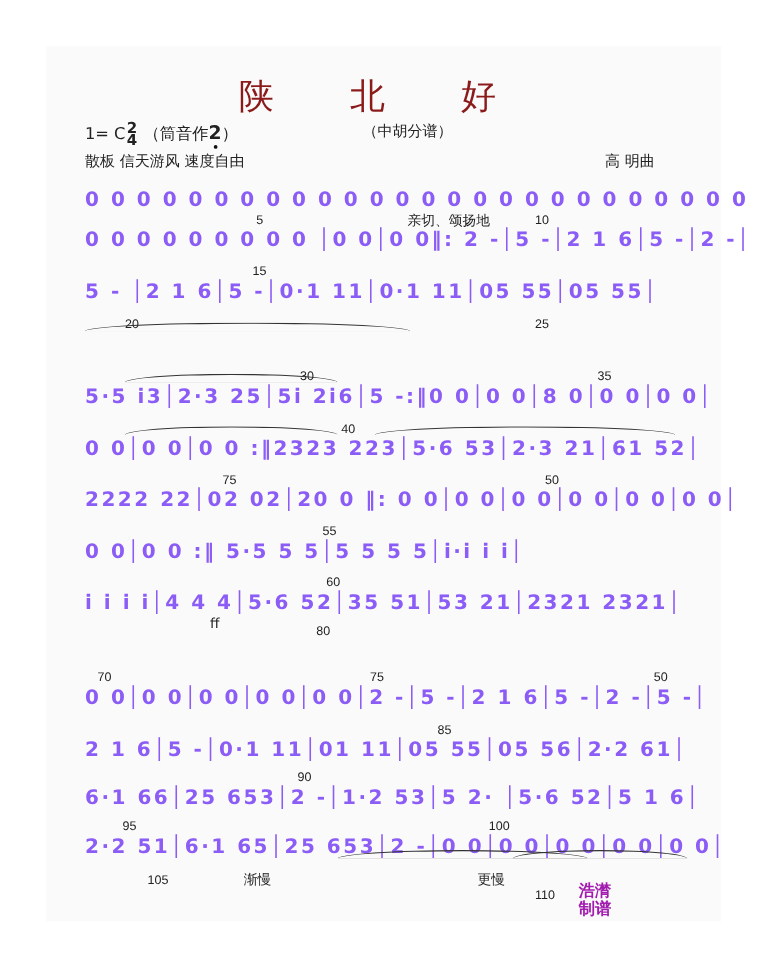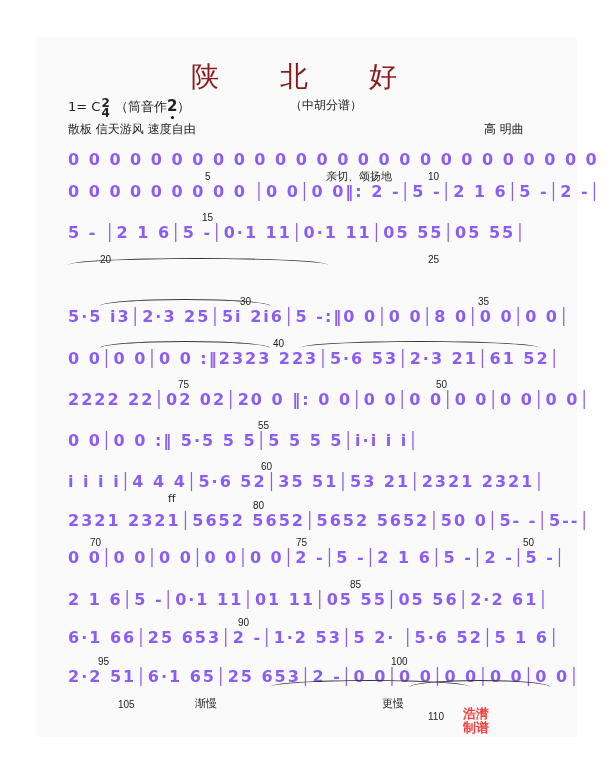--- a/index.html
+++ b/index.html
@@ -13,21 +13,21 @@
   .key .dotted{position:relative;font-weight:bold;font-size:15px;}
   .key .dotted::after{content:"";position:absolute;left:4px;bottom:-4px;width:3px;height:3px;border-radius:50%;background:#111;}
   .version{left:290px;top:97px;}
   .tempo{left:68px;top:121px;}
   .composer{left:484px;top:121px;}
   .row{position:absolute;left:68px;width:480px;height:24px;}
   .notes{position:absolute;left:0;top:0;white-space:nowrap;font-family:"DejaVu Sans",sans-serif;font-weight:bold;font-size:16px;letter-spacing:2px;color:#8b5cf6;}
   .bar-no{position:absolute;font-size:10px;color:#222;font-family:"Liberation Sans",sans-serif;}
   .anno{position:absolute;font-size:11px;color:#222;font-family:"DejaVu Sans",sans-serif;white-space:nowrap;}
   .slur{position:absolute;border-top:1px solid #333;border-radius:50% 50% 0 0/100% 100% 0 0;height:6px;}
-  .stamp{position:absolute;left:463px;top:707px;width:34px;color:#ef4444;font-weight:bold;font-size:13px;line-height:14px;font-family:"DejaVu Sans",sans-serif;}
+  .stamp{position:absolute;left:463px;top:707px;width:34px;color:#a21caf;font-weight:bold;font-size:13px;line-height:14px;font-family:"DejaVu Sans",sans-serif;}
 </style>
 </head>
 <body>
 
 <div class="sheet"></div>
 
 <div class="title">陕 北 好</div>
 
 <div class="meta key">
   <span>1= C</span><span class="frac"><span>2</span><span>4</span></span>
@@ -72,26 +72,25 @@
     <div class="row" style="top: 431px;">
       <div class="notes">0  0│0  0 :‖ 5·5 5 5│5 5 5 5│i·i i i│</div>
       <span class="bar-no" style="left: 190px; top: -11px;">55</span>
     </div>
     <div class="row" style="top: 472px;">
       <div class="notes">i i i i│4 4 4│5·6 52│35 51│53 21│2321 2321│</div>
       <span class="bar-no" style="left: 193px; top: -11px;">60</span>
       <span class="anno" style="left: 100px; top: 20px;">ff</span>
     </div>
     <div class="row" style="top: 511px;">
-      <div class="notes">2321 2321│5652 5652│5652 5652│50 0│5- -│5--│</div>
       <span class="bar-no" style="left: 185px; top: -11px;">80</span>
     </div>
     <div class="row" style="top: 548px;">
       <div class="notes">0 0│0 0│0 0│0 0│0 0│2 -│5 -│2 1 6│5 -│2 -│5 -│</div>
-      <span class="bar-no" style="left: 22px; top: -11px;">70</span>
+      <span class="bar-no" style="left: 10px; top: -11px;">70</span>
       <span class="bar-no" style="left: 228px; top: -11px;">75</span>
       <span class="bar-no" style="left: 455px; top: -11px;">50</span>
     </div>
     <div class="row" style="top: 590px;">
       <div class="notes">2 1 6│5 -│0·1 11│01 11│05 55│05 56│2·2 61│</div>
       <span class="bar-no" style="left: 282px; top: -11px;">85</span>
     </div>
     <div class="row" style="top: 628px;">
       <div class="notes">6·1 66│25 653│2 -│1·2 53│5 2· │5·6 52│5 1 6│</div>
       <span class="bar-no" style="left: 170px; top: -11px;">90</span>

